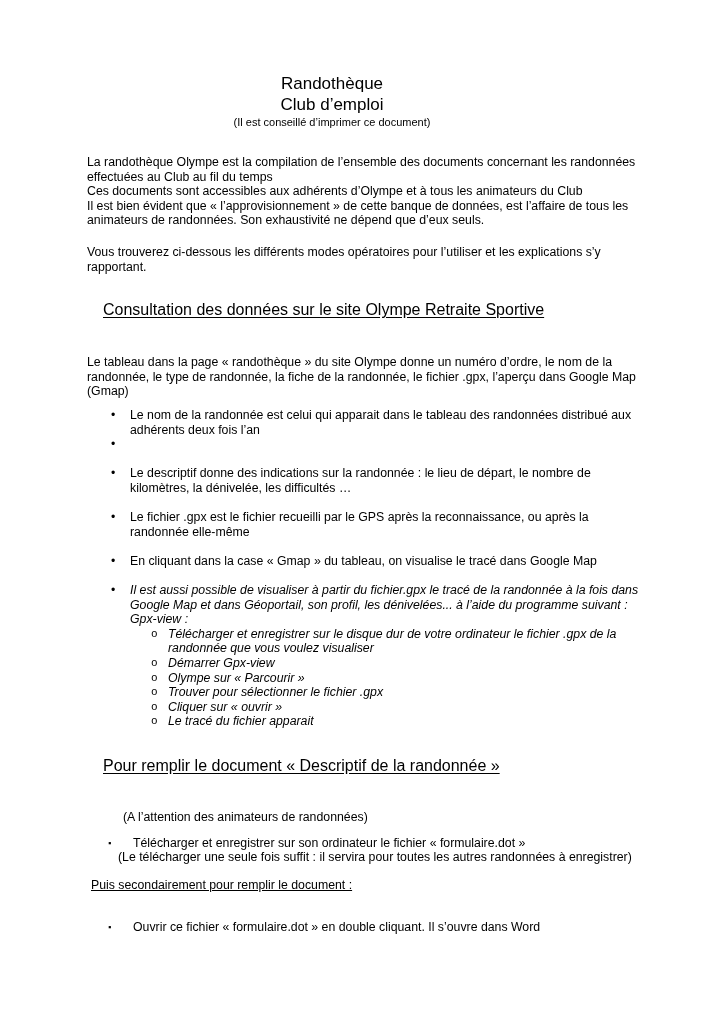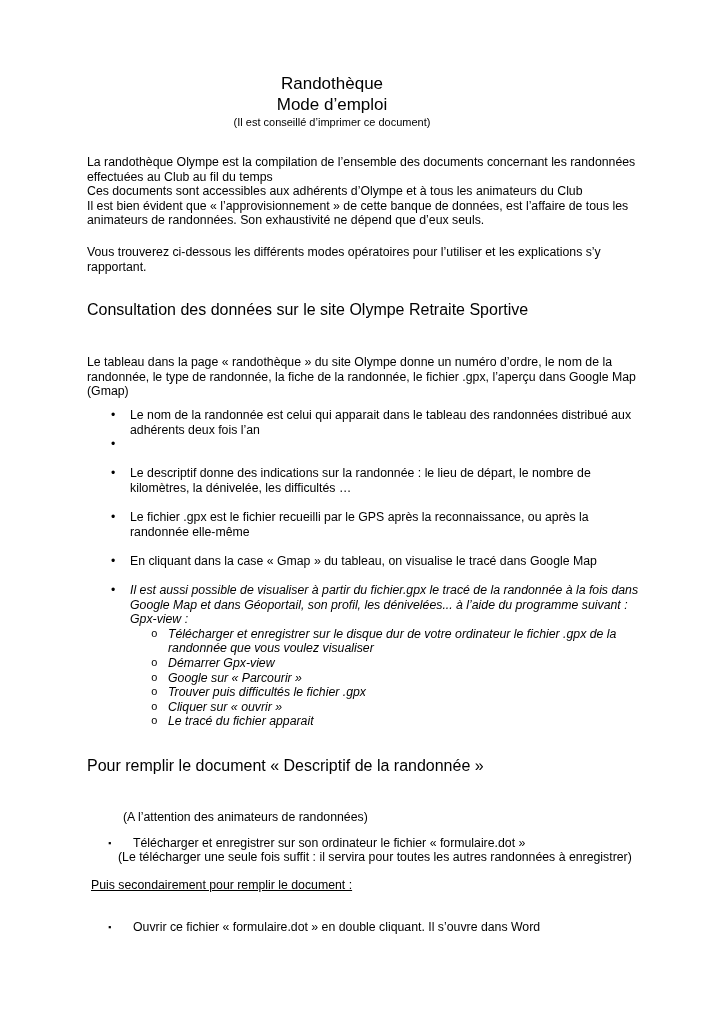--- a/index.html
+++ b/index.html
@@ -40,22 +40,23 @@
   }
 
   .para { margin: 0; }
   .para-intro1 { margin-bottom: 17px; }
   .para-intro2 { margin-bottom: 26px; }
 
   .heading {
     font-size: 16px;
     line-height: 20px;
     font-weight: 400;
+    text-decoration: underline;
     text-underline-offset: 2px;
-    margin: 0;
+    margin: 16px;
   }
   .heading-1 { margin-bottom: 35px; }
   .heading-2 { margin-top: 27px; margin-bottom: 34px; }
 
   .lead { margin-bottom: 9px; }
 
   .bullet-row { display: flex; align-items: flex-start; }
   .bullet-row.gap { margin-top: 14.6px; }
 
   .marker {
@@ -76,21 +77,21 @@
   .note { margin-left: 36px; margin-bottom: 11px; }
   .hint-line { margin-left: 31px; margin-bottom: 13px; }
   .then-line { margin-left: 4px; margin-bottom: 28px; text-decoration: underline; }
 </style>
 </head>
 <body>
 
 <div class="page">
 
   <div class="title">Randothèque</div>
-  <div class="title">Mode d’emploi</div>
+  <div class="title">Club d’emploi</div>
   <div class="subtitle">(Il est conseillé d’imprimer ce document)</div>
 
   <div class="para para-intro1">
     <div class="line">La randothèque Olympe est la compilation de l’ensemble des documents concernant les randonnées</div>
     <div class="line">effectuées au Club au fil du temps</div>
     <div class="line">Ces documents sont accessibles aux adhérents d’Olympe et à tous les animateurs du Club</div>
     <div class="line">Il est bien évident que « l’approvisionnement » de cette banque de données, est l’affaire de tous les</div>
     <div class="line">animateurs de randonnées. Son exhaustivité ne dépend que d’eux seuls.</div>
   </div>
 
@@ -164,28 +165,28 @@
     <div class="bullet-row">
       <span class="marker marker-circle">o</span>
       <div class="bullet-text italic">
         <div class="line">Démarrer Gpx-view</div>
       </div>
     </div>
 
     <div class="bullet-row">
       <span class="marker marker-circle">o</span>
       <div class="bullet-text italic">
-        <div class="line">Google sur « Parcourir »</div>
-      </div>
-    </div>
-
-    <div class="bullet-row">
-      <span class="marker marker-circle">o</span>
-      <div class="bullet-text italic">
-        <div class="line">Trouver puis difficultés le fichier .gpx</div>
+        <div class="line">Olympe sur « Parcourir »</div>
+      </div>
+    </div>
+
+    <div class="bullet-row">
+      <span class="marker marker-circle">o</span>
+      <div class="bullet-text italic">
+        <div class="line">Trouver pour sélectionner le fichier .gpx</div>
       </div>
     </div>
 
     <div class="bullet-row">
       <span class="marker marker-circle">o</span>
       <div class="bullet-text italic">
         <div class="line">Cliquer sur « ouvrir »</div>
       </div>
     </div>
 

